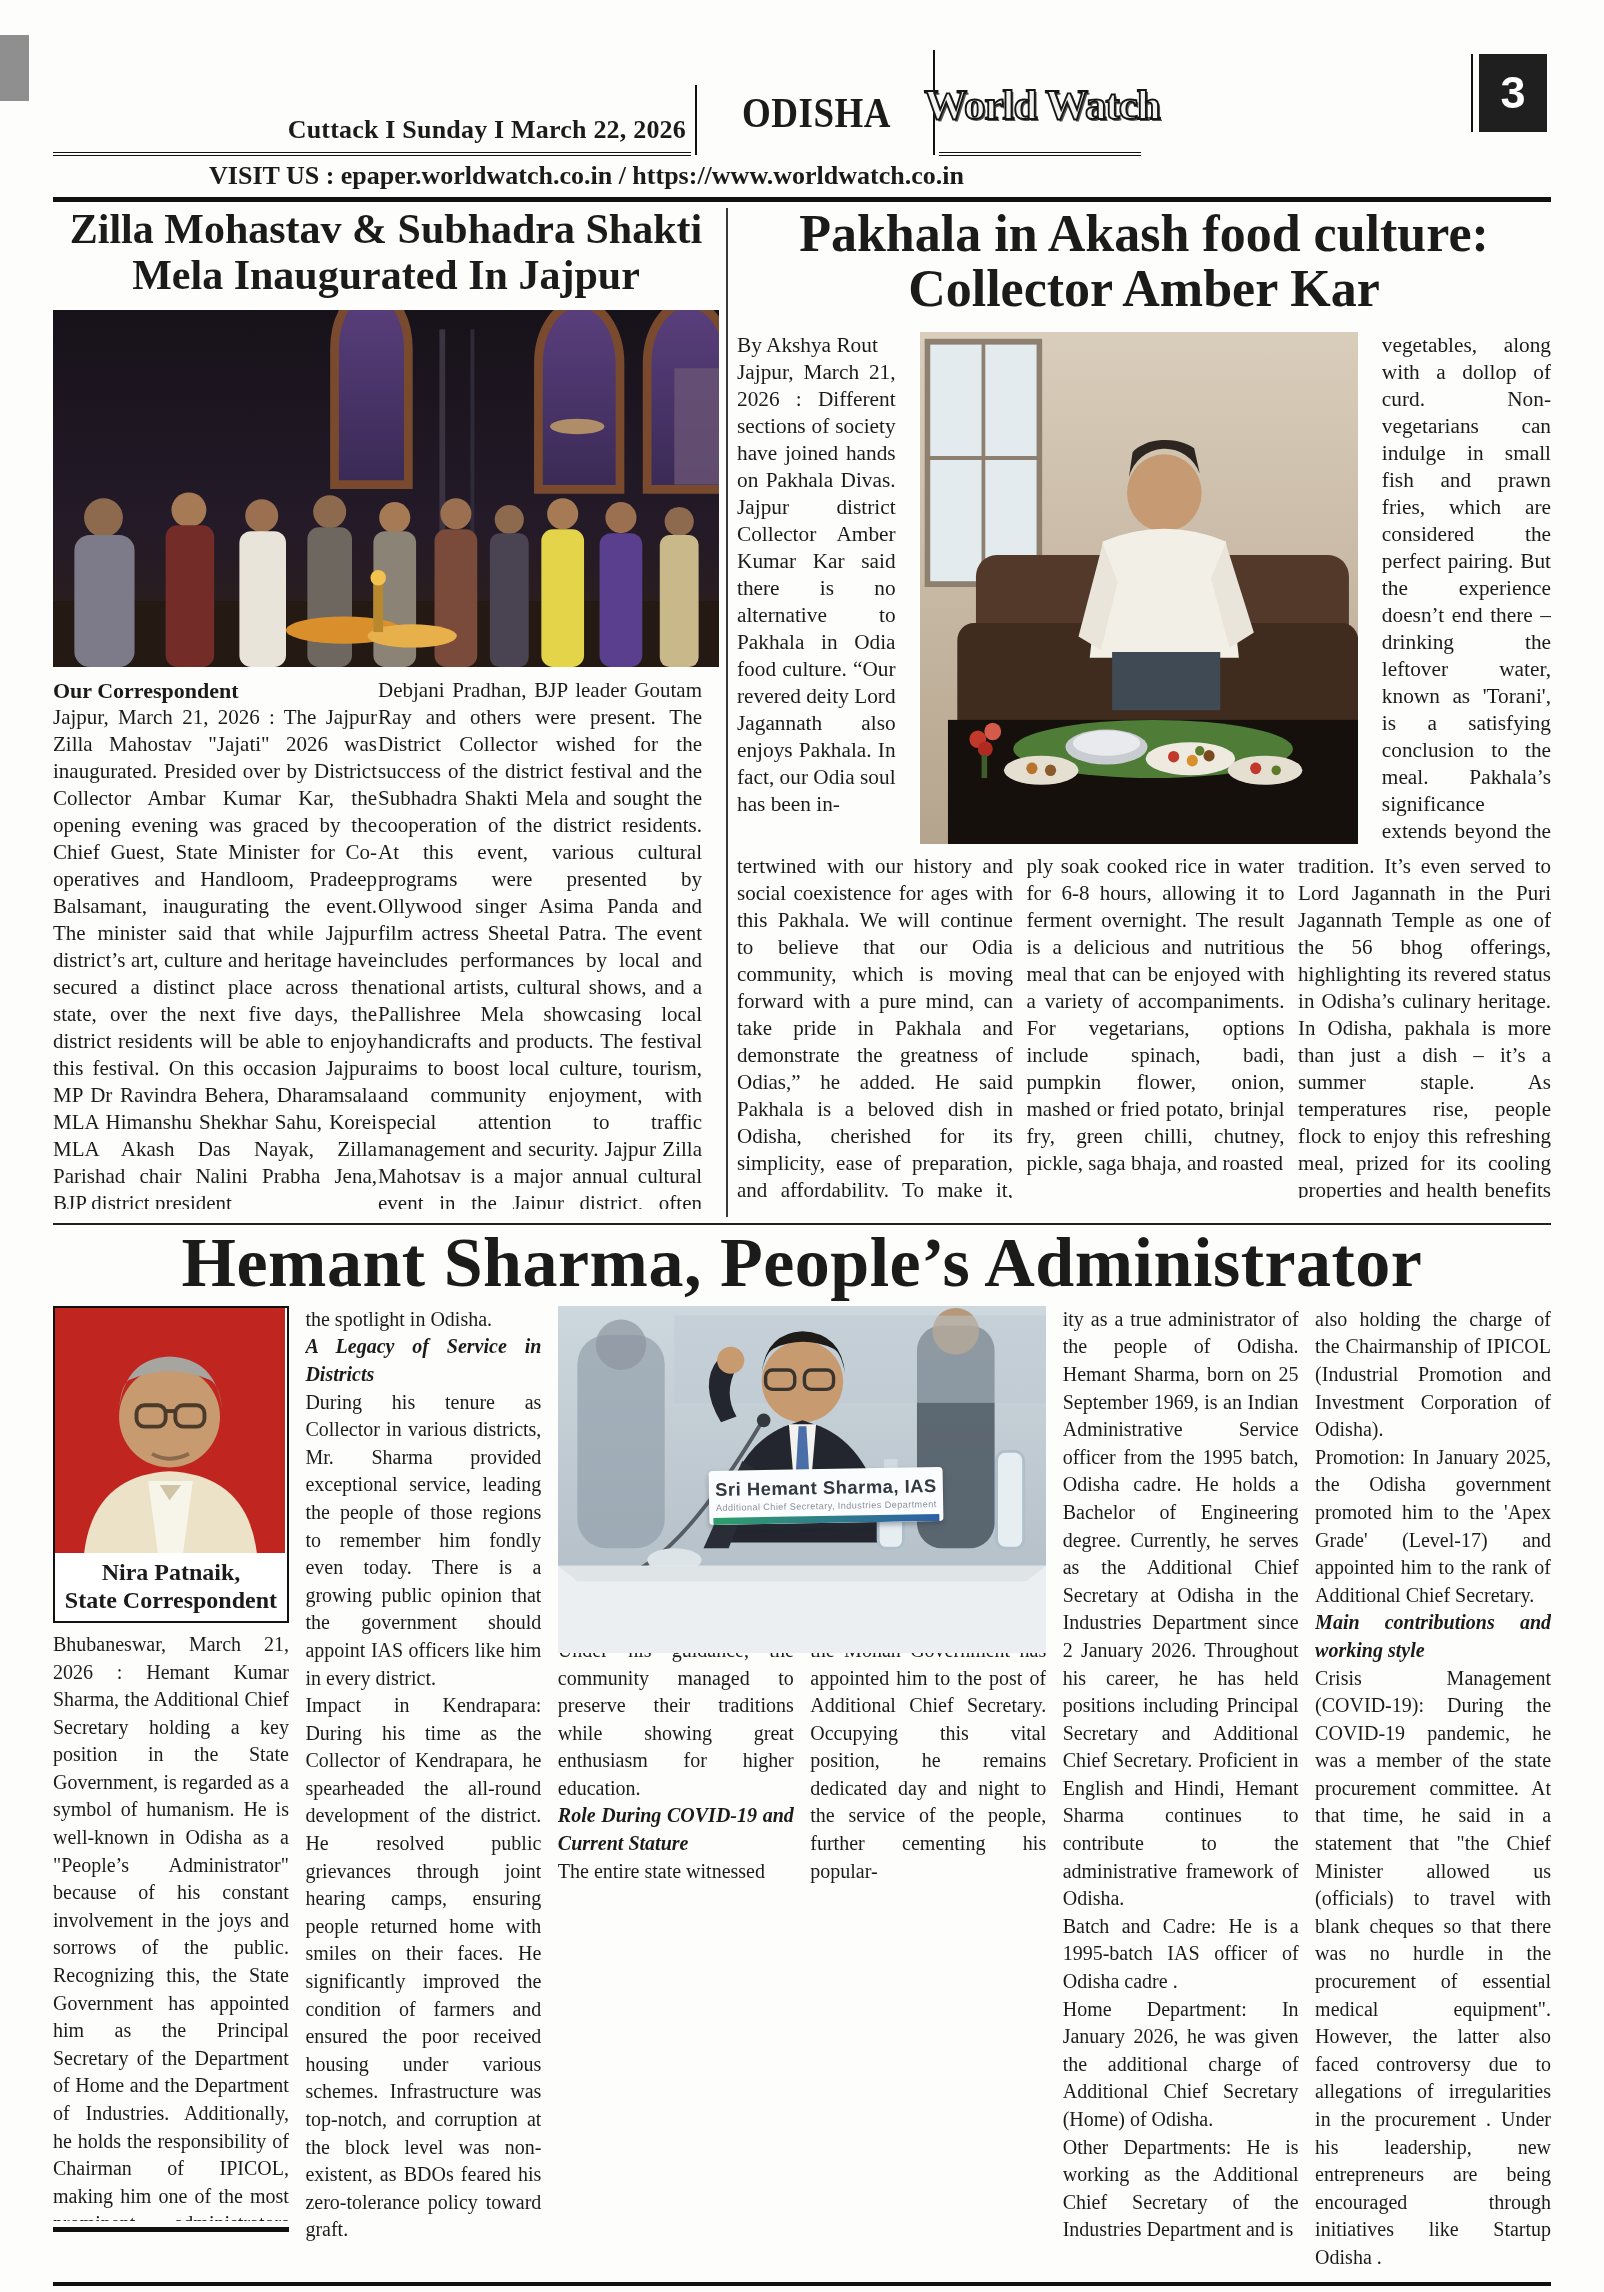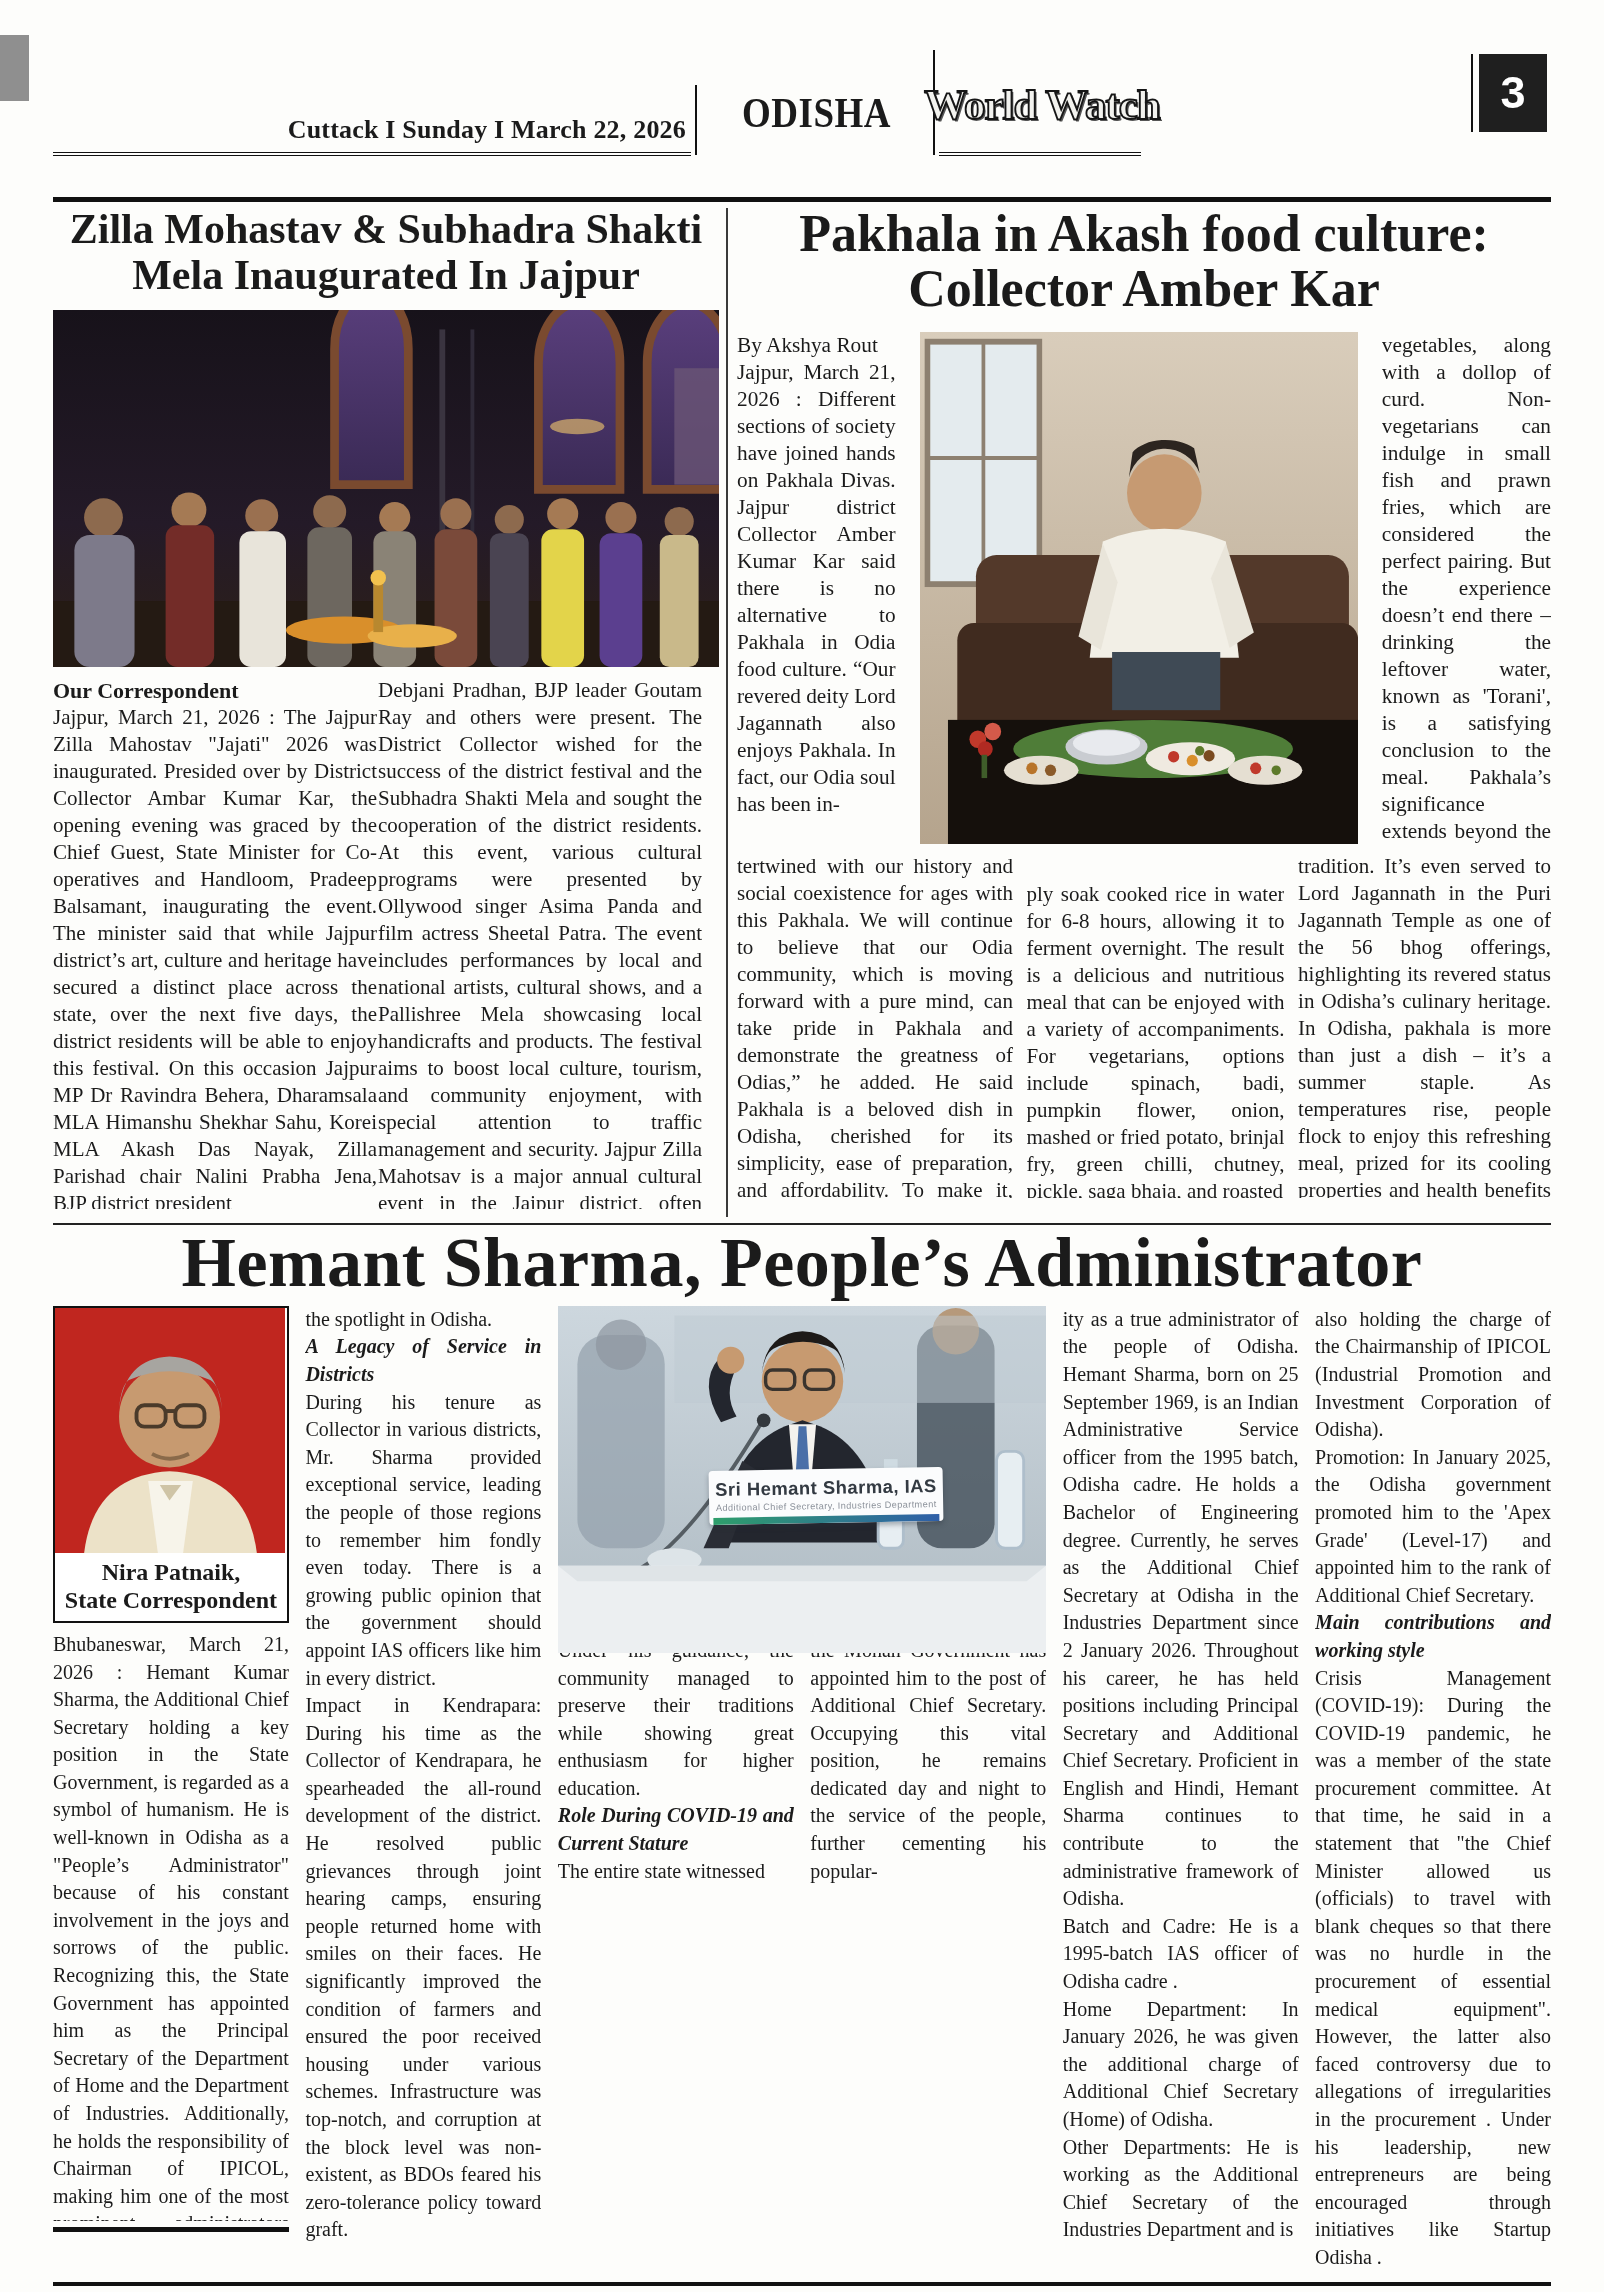--- a/index.html
+++ b/index.html
@@ -50,21 +50,21 @@
   .divider-v { position:absolute; left:726px; top:208px; width:1.9px; height:1009px; background:#3a3a3a; }
 
   
   .art2 { position:absolute; left:737px; top:206px; width:814px; }
   .art2 .headline { font-size:52px; line-height:1.06; }
   .art2 .row1 { display:flex; gap:24px; margin-top:15.5px; height:512px; }
   .art2 .colL { width:165px; font-size:21.3px; line-height:27px; overflow:hidden; }
   .art2 .colR { width:176px; font-size:21.3px; line-height:27px; overflow:hidden; }
   .art2 .photo-frame { width:456px; height:512px; }
   .art2 .row2 { display:flex; gap:13.6px; margin-top:9.7px; height:345px; }
-  .art2 .colA { width:276px; } .art2 .colB { width:258px;margin-top:28px; } .art2 .colC { width:253px; }
+  .art2 .colA { width:276px; } .art2 .colB { width:258px; } .art2 .colC { width:253px; }
   .art2 .row2 > div { font-size:21px; line-height:27px; overflow:hidden; }
 
   
   .rule-above-art3 { position:absolute; left:53px; top:1223px; width:1498px; height:1.9px; background:#222; }
   .art3 { position:absolute; left:53px; top:1228px; width:1498px; }
   .art3 .headline { font-size:70px; line-height:1.0; white-space:nowrap; letter-spacing:0.5px; }
   .art3 .cols { position:relative; display:flex; gap:16.5px; margin-top:7.8px; height:982px; }
   .art3 .col { width:236px; font-size:20px; line-height:27.6px; overflow:hidden; }
   .art3 .col p { text-align:justify; }
   .art3 .subhead { font-weight:bold; text-align:justify;font-style:italic; }
@@ -95,20 +95,21 @@
   <div class="scan-corner"></div>
   <div class="dateline">Cuttack I Sunday  I March 22,  2026</div>
   <div class="vbar vbar1"></div>
   <div class="edition">ODISHA</div>
   <div class="vbar vbar2"></div>
   <div class="logo">World Watch</div>
   <div class="rule-under-date"></div>
   <div class="rule-under-logo"></div>
   <div class="vbar vbar3"></div>
   <div class="page-number">3</div>
+  <div class="visit-us">VISIT US : epaper.worldwatch.co.in / https://www.worldwatch.co.in</div>
   <div class="thick-rule"></div>
 
   <div class="art1">
     <div class="headline">Zilla Mohastav &amp; Subhadra Shakti Mela Inaugurated In Jajpur</div>
     <div class="photo-frame">
       <svg viewBox="0 0 686 368" preserveAspectRatio="none">
         <defs>
           <linearGradient id="nightbg" x1="0" y1="0" x2="0" y2="1">
             <stop offset="0" stop-color="#17121a"></stop>
               <stop offset=".6" stop-color="#241a28"></stop>

